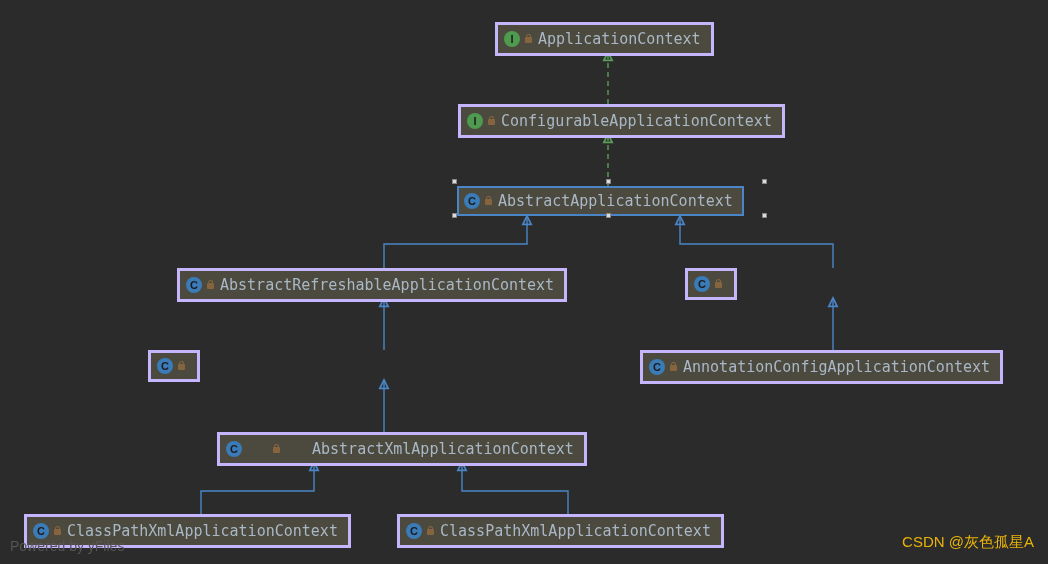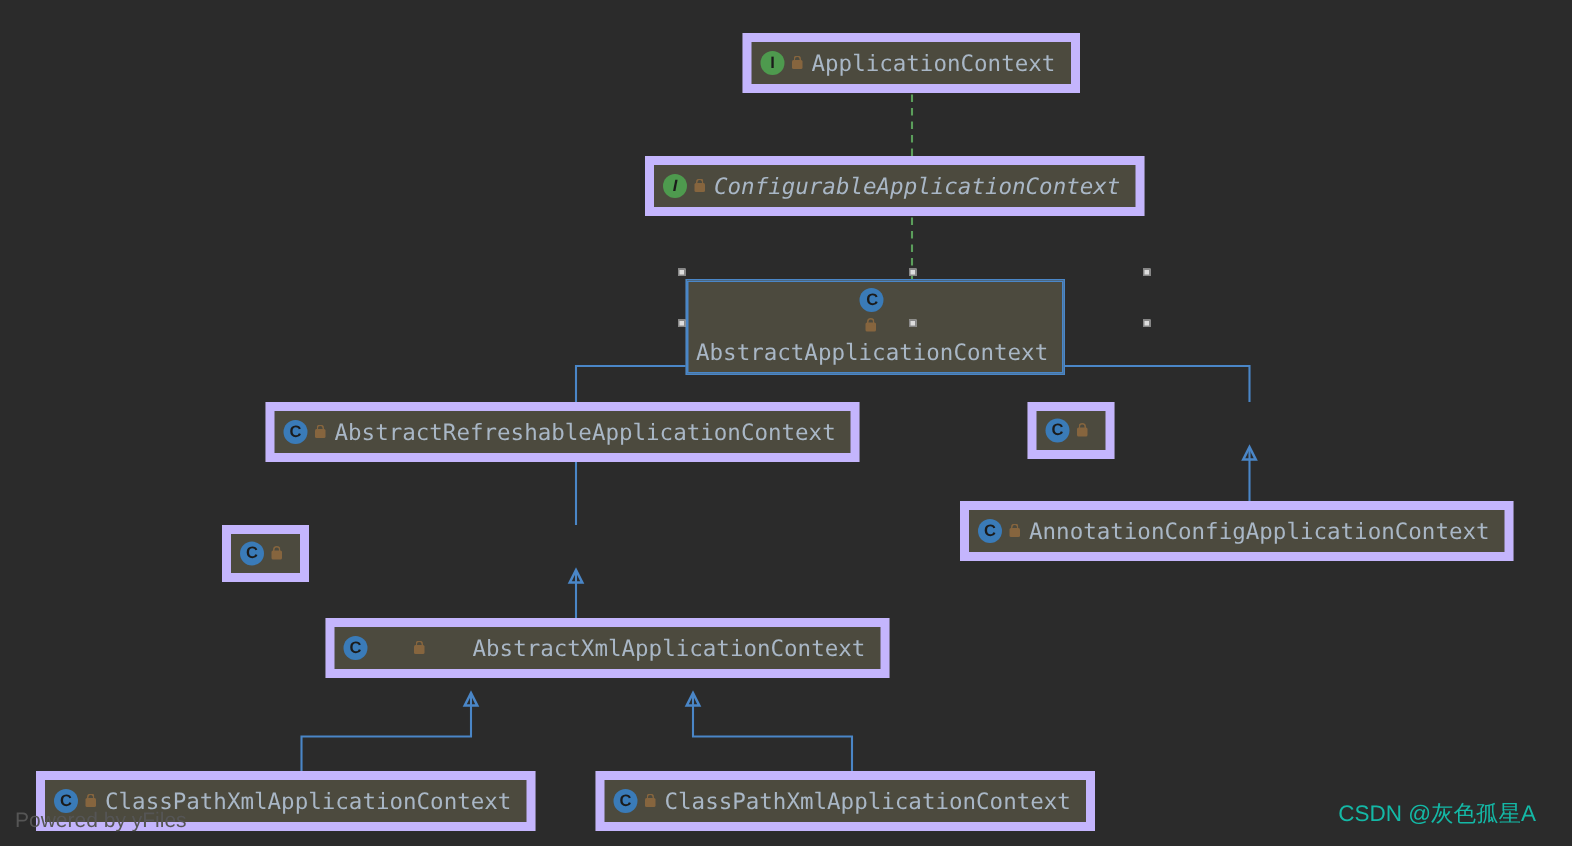--- a/index.html
+++ b/index.html
@@ -13,21 +13,21 @@
   }
   svg.lines {
     position: absolute;
     top: 0; left: 0;
     width: 1048px; height: 564px;
     pointer-events: none;
   }
   .node {
     position: absolute;
     background: #4c4a3e;
-    border: 6px solid #c4b5fd;
+    border: 3px solid #c4b5fd;
     display: flex;
     align-items: center;
     padding: 5px 10px 5px 6px;
     gap: 4px;
     white-space: nowrap;
     font-size: 15px;
     color: #a9b7c6;
   }
   .node.selected {
     border: 1px solid #4a86c7;
@@ -79,23 +79,23 @@
   }
   .watermark-left {
     position: absolute;
     left: 10px; bottom: 10px;
     font-size: 14px;
     color: #555;
     font-family: sans-serif;
   }
   .watermark-right {
     position: absolute;
-    right: 24px; bottom: 12px;
+    right: 14px; bottom: 12px;
     font-size: 15px;
-    color: #14b8a6;
+    color: #eab308;
     font-family: sans-serif;
   }
 </style>
 </head>
 <body>
 
 <svg class="lines">
   <defs>
     <marker id="arrow-green" markerWidth="10" markerHeight="10" refX="8" refY="5" orient="auto">
       <path d="M2,2 L8,5 L2,8 Z" fill="none" stroke="#5b9e5b" stroke-width="1.2"></path>
@@ -123,27 +123,27 @@
 
   <polyline points="568,514 568,491 462,491 462,462" fill="none" stroke="#4a86c7" stroke-width="1.4" marker-end="url(#arrow-blue)"></polyline>
 </svg>
 
 <div class="node" style="left:495px; top:22px;">
   <span class="icon iface"></span>
   <span class="lock"></span>
   <span>ApplicationContext</span>
 </div>
 
-<div class="node" style="left:430px; top:104px;font-style:italic;">
+<div class="node" style="left:458px; top:104px;">
   <span class="icon iface"></span>
   <span class="lock"></span>
   <span>ConfigurableApplicationContext</span>
 </div>
 
-<div class="node selected" style="left:457px; top:186px;flex-direction:column;">
+<div class="node selected" style="left:457px; top:186px;">
   <span class="icon cls"></span>
   <span class="lock"></span>
   <span>AbstractApplicationContext</span>
 </div>
 
 <div class="sel-handle" style="left:452px; top:179px;"></div>
 <div class="sel-handle" style="left:606px; top:179px;"></div>
 <div class="sel-handle" style="left:762px; top:179px;"></div>
 <div class="sel-handle" style="left:452px; top:213px;"></div>
 <div class="sel-handle" style="left:606px; top:213px;"></div>
@@ -158,27 +158,27 @@
 <div class="node" style="left:685px; top:268px;">
   <span class="icon cls"></span>
   <span class="lock"></span>
 </div>
 
 <div class="node" style="left:148px; top:350px;">
   <span class="icon cls"></span>
   <span class="lock"></span>
 </div>
 
-<div class="node" style="left:640px; top:334px;">
+<div class="node" style="left:640px; top:350px;">
   <span class="icon cls"></span>
   <span class="lock"></span>
   <span>AnnotationConfigApplicationContext</span>
 </div>
 
-<div class="node" style="left:217px; top:412px;gap:30px;">
+<div class="node" style="left:217px; top:432px;gap:30px;">
   <span class="icon cls"></span>
   <span class="lock"></span>
   <span>AbstractXmlApplicationContext</span>
 </div>
 
 <div class="node" style="left:24px; top:514px;">
   <span class="icon cls"></span>
   <span class="lock"></span>
   <span>ClassPathXmlApplicationContext</span>
 </div>

